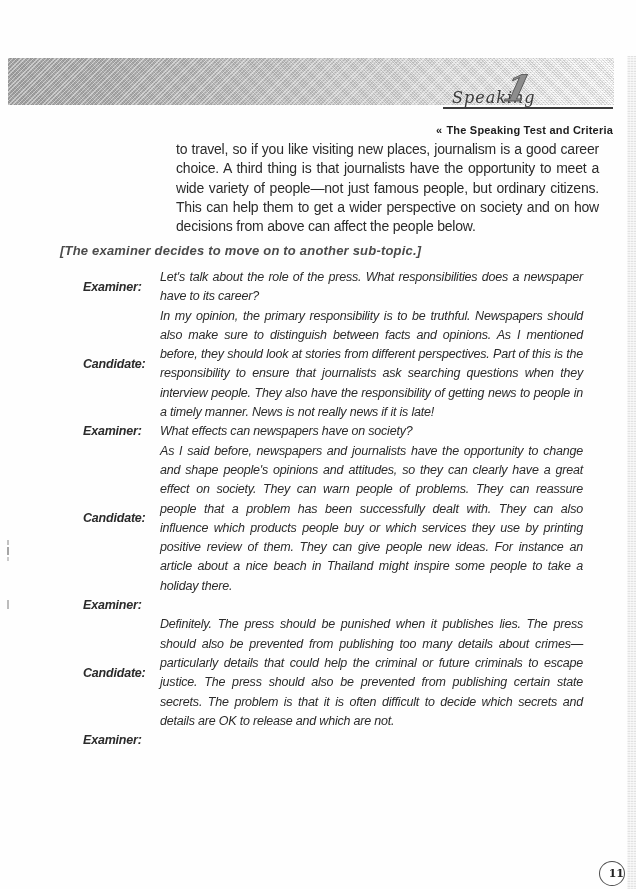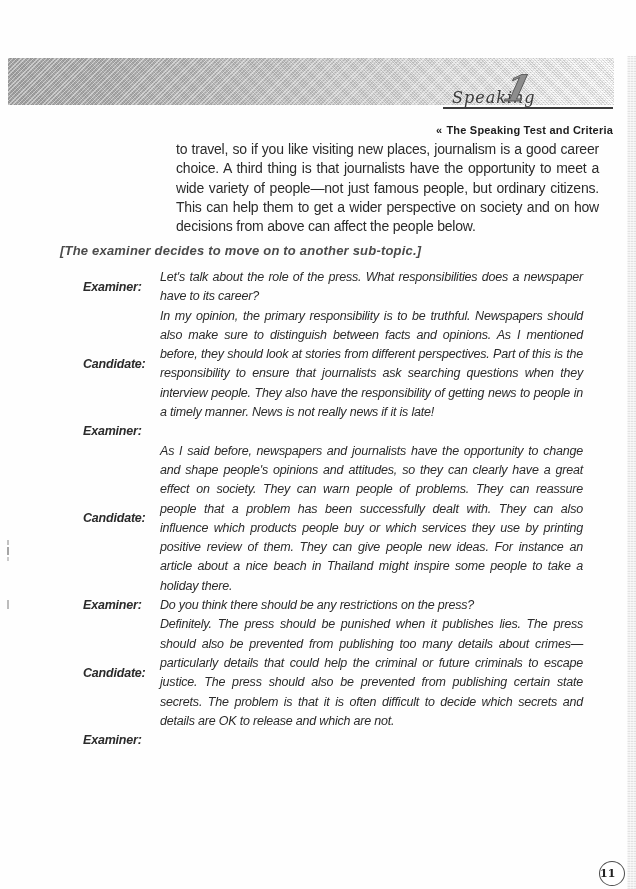--- a/index.html
+++ b/index.html
@@ -71,21 +71,21 @@
   .mark { position:absolute; width:2px; background:#8f8f8f; }
   .mark-1 { left:7px; top:540px; height:5px; opacity:.55; }
   .mark-2 { left:7px; top:547px; height:8px; opacity:.8; }
   .mark-3 { left:7px; top:557px; height:4px; opacity:.45; }
   .mark-4 { left:7px; top:600px; height:9px; opacity:.6; }
 
   
   .page-number {
     position:absolute; left:599px; top:861px; width:26px; height:25px;
     border:1.5px solid #4d4d4d; border-radius:50%;
-    display:flex; align-items:center; justify-content:flex-start;
+    display:flex; align-items:center; justify-content:flex-end;
     font-family:"DejaVu Serif", serif; font-size:11px; font-weight:bold; color:#222;
     background:#fff;
   }
 </style>
 </head>
 <body>
 
 <div class="page">
 
   <div class="header-band"></div>
@@ -110,30 +110,30 @@
     <div class="dlg-text">Let's talk about the role of the press. What responsibilities does a newspaper have to its career?</div>
   </div>
 
   <div class="dlg-row">
     <div class="dlg-label">Candidate:</div>
     <div class="dlg-text">In my opinion, the primary responsibility is to be truthful. Newspapers should also make sure to distinguish between facts and opinions. As I mentioned before, they should look at stories from different perspectives. Part of this is the responsibility to ensure that journalists ask searching questions when they interview people. They also have the responsibility of getting news to people in a timely manner. News is not really news if it is late!</div>
   </div>
 
   <div class="dlg-row">
     <div class="dlg-label">Examiner:</div>
+    <div class="dlg-text">What effects can newspapers have on society?</div>
   </div>
 
   <div class="dlg-row">
     <div class="dlg-label">Candidate:</div>
     <div class="dlg-text">As I said before, newspapers and journalists have the opportunity to change and shape people's opinions and attitudes, so they can clearly have a great effect on society. They can warn people of problems. They can reassure people that a problem has been successfully dealt with. They can also influence which products people buy or which services they use by printing positive review of them. They can give people new ideas. For instance an article about a nice beach in Thailand might inspire some people to take a holiday there.</div>
   </div>
 
   <div class="dlg-row">
     <div class="dlg-label">Examiner:</div>
-    <div class="dlg-text">Do you think there should be any restrictions on the press?</div>
   </div>
 
   <div class="dlg-row">
     <div class="dlg-label">Candidate:</div>
     <div class="dlg-text">Definitely. The press should be punished when it publishes lies. The press should also be prevented from publishing too many details about crimes—particularly details that could help the criminal or future criminals to escape justice. The press should also be prevented from publishing certain state secrets. The problem is that it is often difficult to decide which secrets and details are OK to release and which are not.</div>
   </div>
 
   <div class="dlg-row">
     <div class="dlg-label">Examiner:</div>
   </div>

